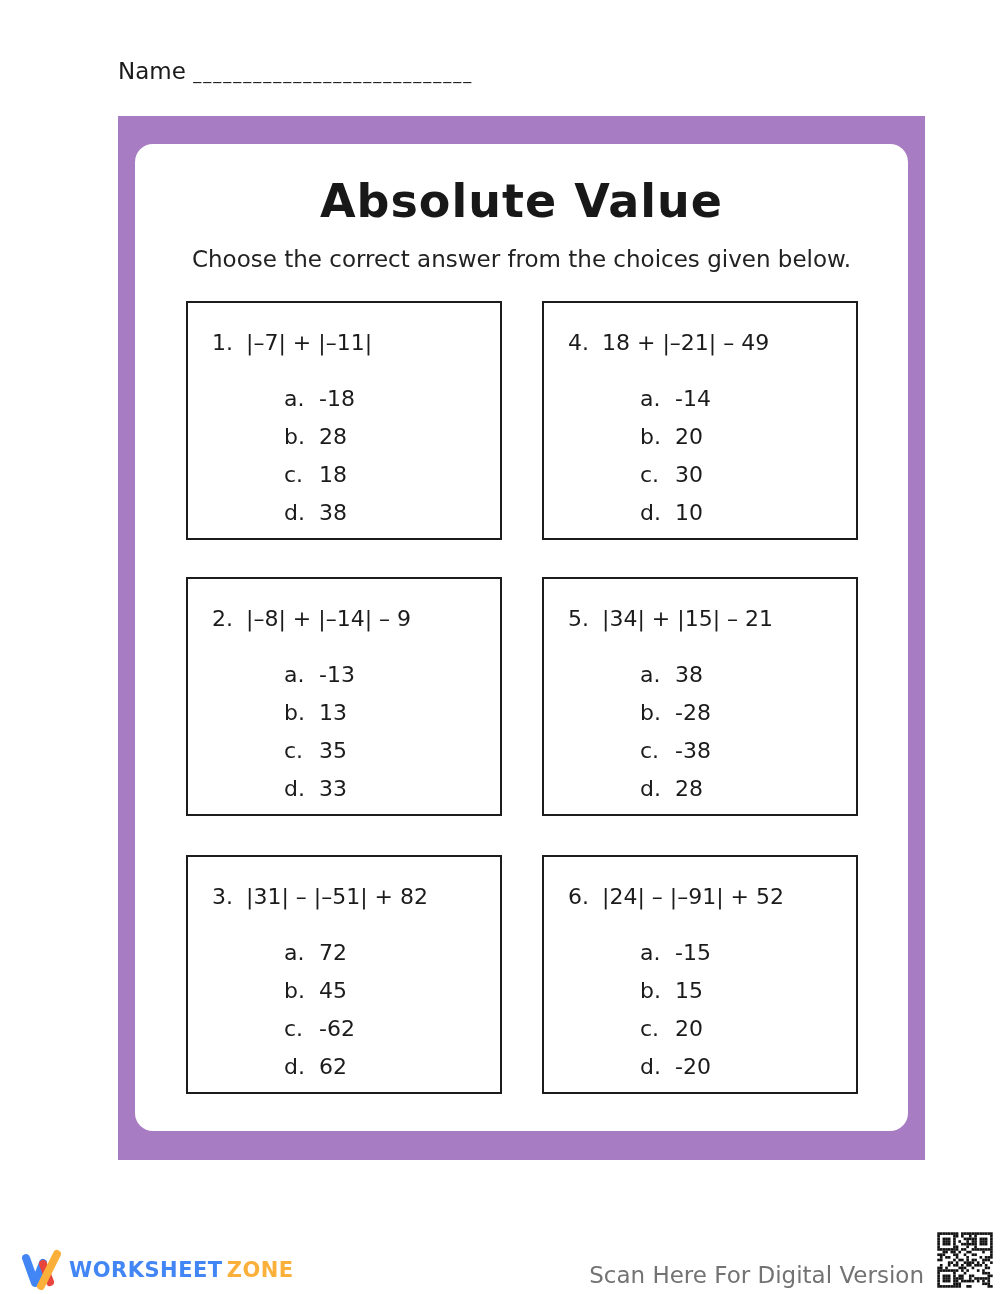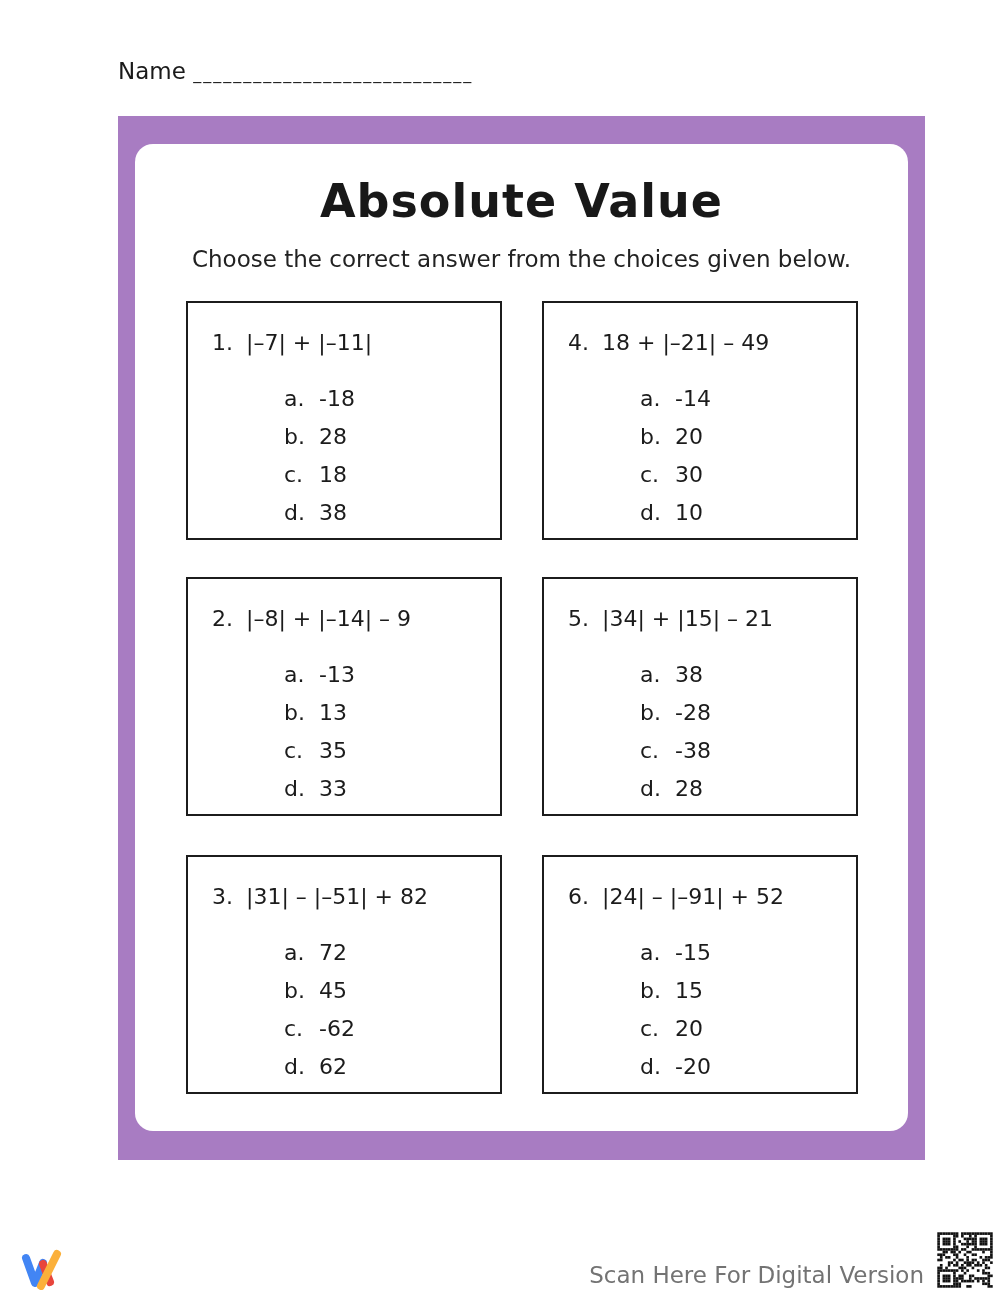--- a/index.html
+++ b/index.html
@@ -219,20 +219,23 @@
   </div>
 </div>
 
 <div class="footer-logo">
   <span>
     <svg width="44" height="44" viewBox="0 0 44 44">
       <path d="M6 12 L15 37 L23 17" fill="none" stroke="#4285f4" stroke-width="8" stroke-linecap="round" stroke-linejoin="round"></path>
       <path d="M23 18 L30 36" fill="none" stroke="#e8453c" stroke-width="8" stroke-linecap="round"></path>
       <path d="M21 40 L37 8" fill="none" stroke="#fbb03b" stroke-width="8" stroke-linecap="round"></path>
     </svg>
+  </span>
+  <span class="brand-text">
+    <span class="brand-first">WORKSHEET</span><span class="brand-second">ZONE</span>
   </span>
 </div>
 
 <div class="scan-text">Scan Here For Digital Version</div>
 
 <div class="qr">
   <svg id="qr-svg" width="66" height="66" viewBox="0 0 25 25">
       <rect x="2" y="2" width="1" height="1" fill="#111"></rect>
       <rect x="3" y="2" width="1" height="1" fill="#111"></rect>
       <rect x="4" y="2" width="1" height="1" fill="#111"></rect>

